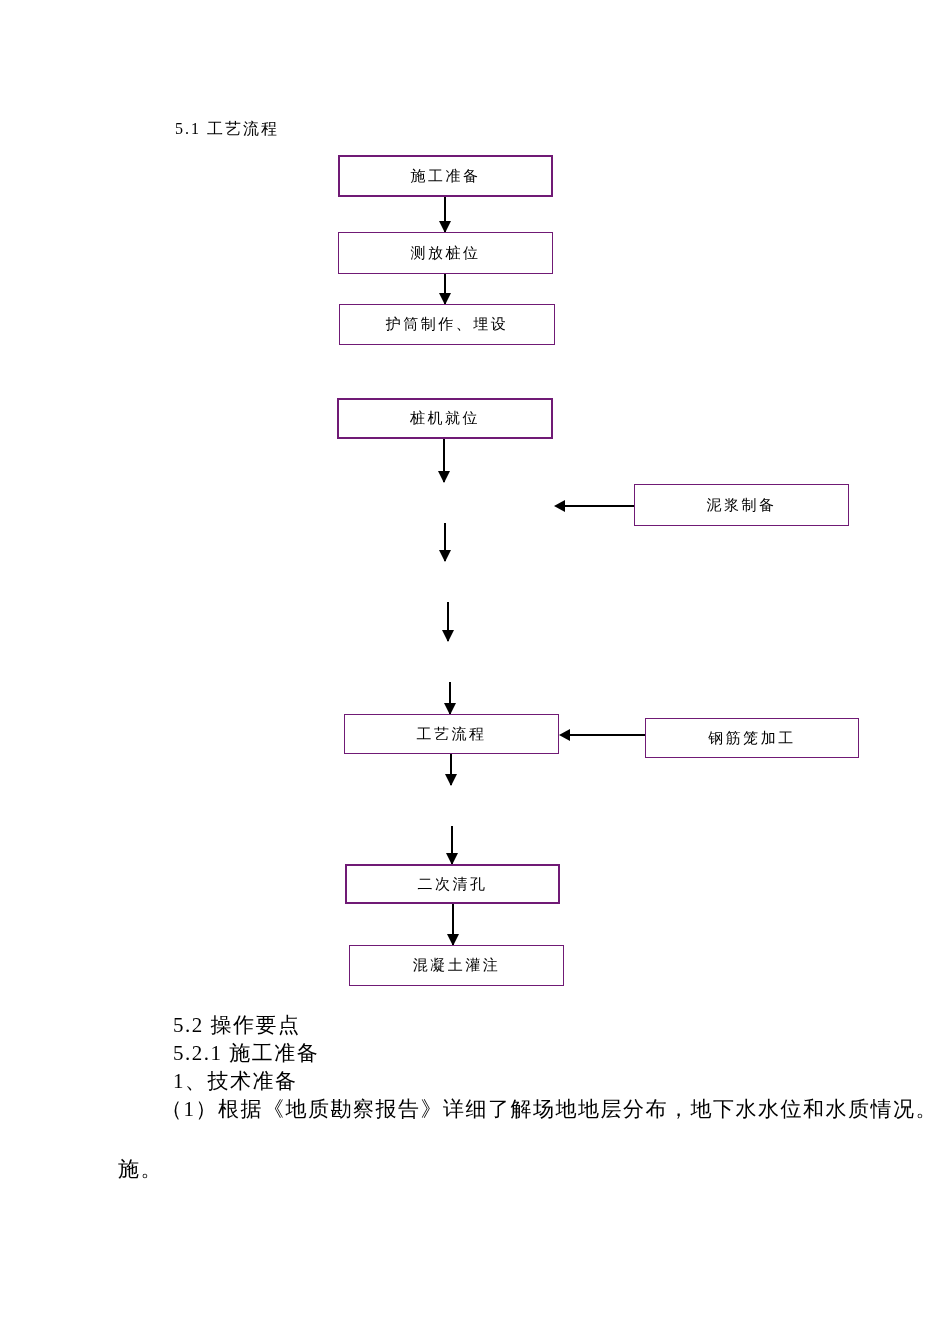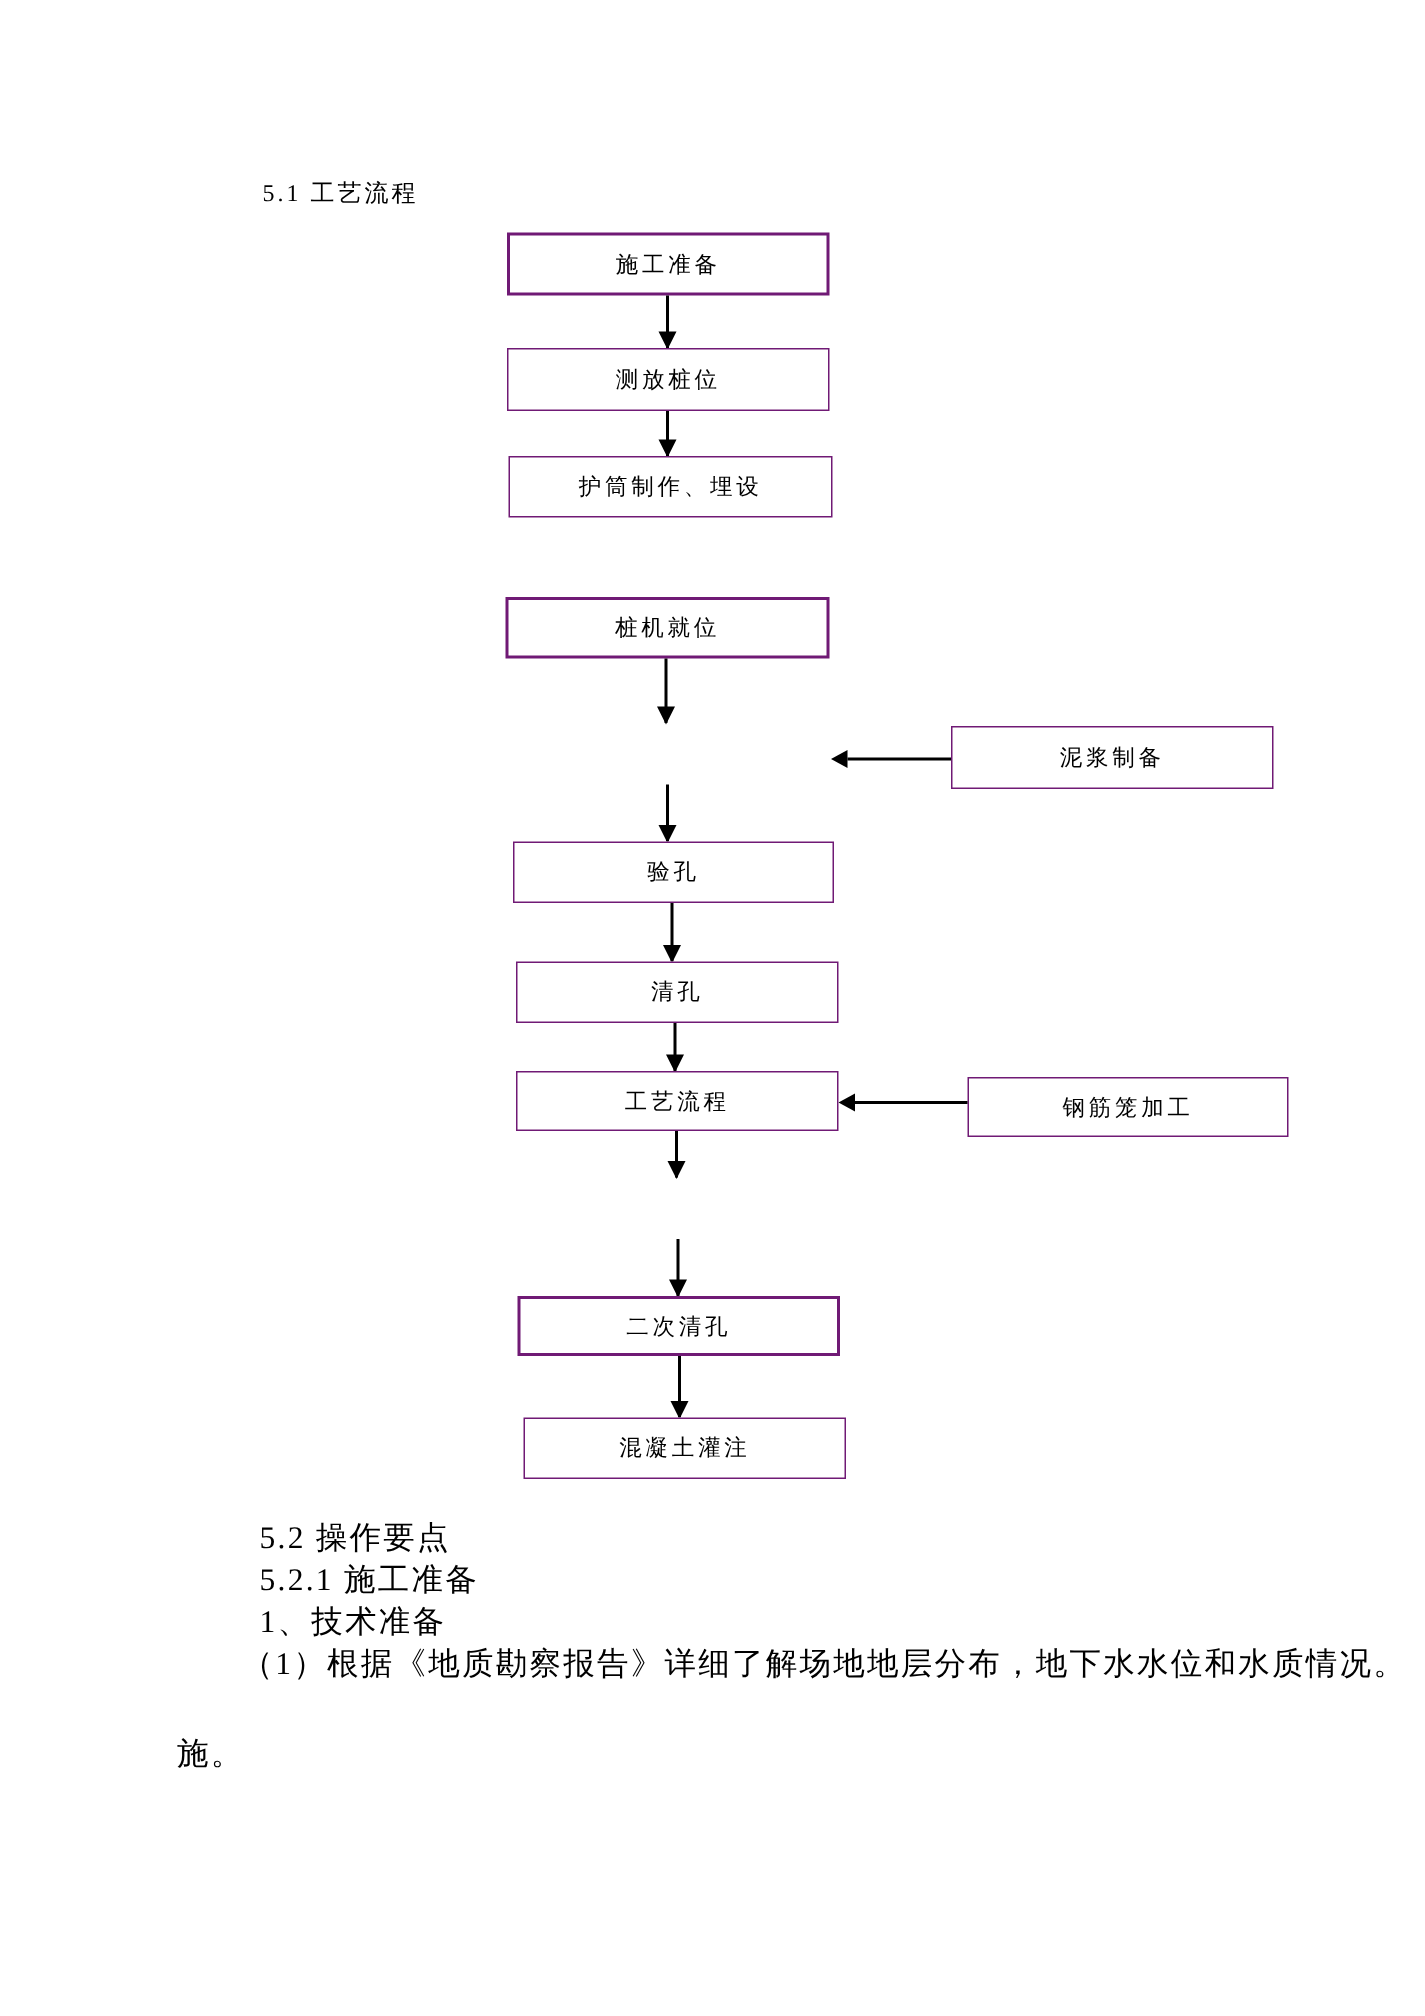--- a/index.html
+++ b/index.html
@@ -98,25 +98,23 @@
   <div class="fbox thick" style="left:337px;top:398px;width:216px;height:41px">桩机就位</div>
 
   <div class="varrow" style="left:443px;top:439px;height:43px"></div>
 
 
   <div class="fbox" style="left:634px;top:484px;width:215px;height:42px">泥浆制备</div>
   <div class="harrow" style="left:565px;top:505px;width:69px"></div>
 
   <div class="varrow" style="left:444px;top:523px;height:38px"></div>
 
-  <div class="fbox" style="left:342px;top:561px;width:214px;height:41px">验孔</div>
 
   <div class="varrow" style="left:447px;top:602px;height:39px"></div>
 
-  <div class="fbox" style="left:344px;top:641px;width:215px;height:41px">清孔</div>
 
   <div class="varrow" style="left:449px;top:682px;height:32px"></div>
 
   <div class="fbox" style="left:344px;top:714px;width:215px;height:40px">工艺流程</div>
 
   <div class="fbox" style="left:645px;top:718px;width:214px;height:40px">钢筋笼加工</div>
   <div class="harrow" style="left:570px;top:734px;width:75px"></div>
 
   <div class="varrow" style="left:450px;top:754px;height:31px"></div>
 

